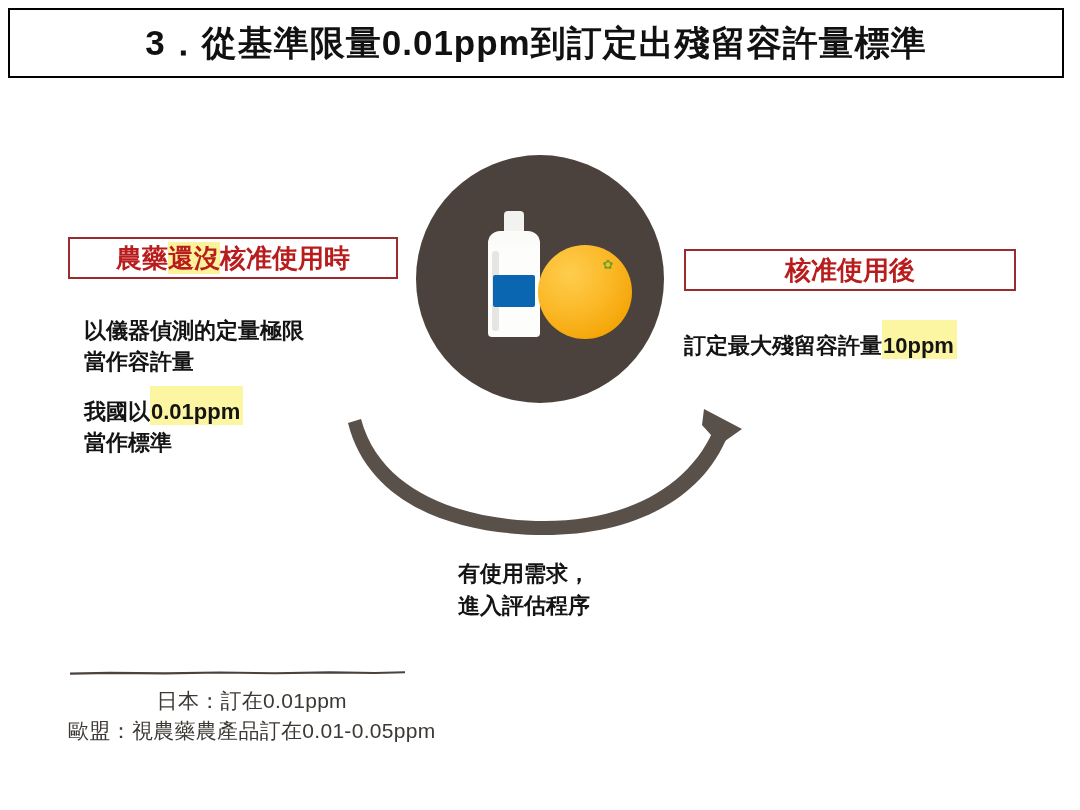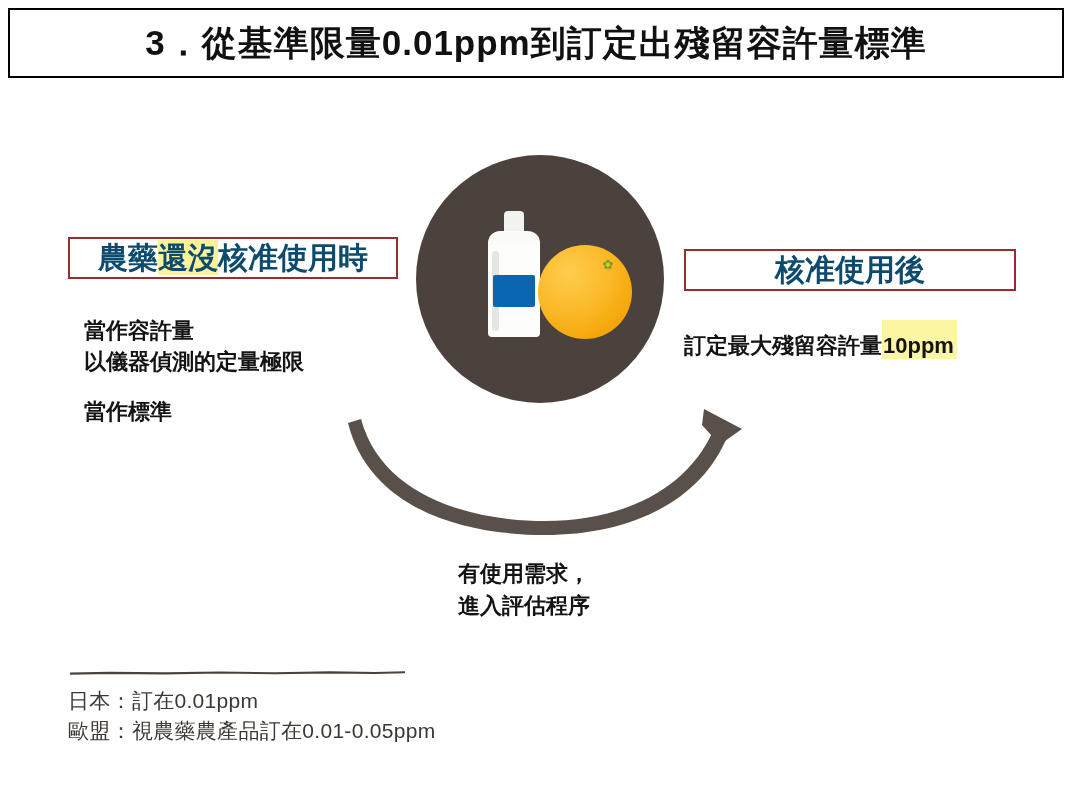--- a/index.html
+++ b/index.html
@@ -131,23 +131,23 @@
     border: 2px solid #9a2b2f;
     box-sizing: border-box;
     display: flex;
     align-items: center;
     justify-content: center;
     background: #ffffff;
   }
   .label-left  { left: 68px;  top: 237px; width: 330px; height: 42px; }
   .label-right { left: 684px; top: 249px; width: 332px; height: 42px; }
   .label-text {
-    font-size: 30px;
-    font-weight: bold;
-    color: #0c4a6e;
+    font-size: 26px;
+    font-weight: bold;
+    color: #b91c1c;
     white-space: nowrap;
   }
   .hl-label {
     background: #fbf39a;
     padding: 1px 0;
   }
 
   
   .body-text {
     position: absolute;
@@ -197,21 +197,21 @@
   }
   .footnote {
     position: absolute;
     left: 68px;
     top: 686px;
     font-size: 21px;
     line-height: 30px;
     color: #3d3833;
     white-space: nowrap;
   }
-  .footnote div { letter-spacing: 0.3px; }
+  .footnote div { letter-spacing: 0.3px; text-align: center; }
 </style>
 </head>
 <body>
 
 <div class="title-box">
   <div class="title-text">3．從基準限量0.01ppm到訂定出殘留容許量標準</div>
 </div>
 
 <div class="circle-illustration">
   <div class="circle-bg"></div>
@@ -231,25 +231,26 @@
 
 <div class="label-box label-left">
   <div class="label-text"><span>農藥</span><span class="hl-label">還沒</span><span>核准使用時</span></div>
 </div>
 
 <div class="label-box label-right">
   <div class="label-text">核准使用後</div>
 </div>
 
 <div class="body-text left-para-1">
+  <div>以儀器偵測的定量極限</div>
   <div>當作容許量</div>
-  <div>以儀器偵測的定量極限</div>
 </div>
 
 <div class="body-text left-para-2">
+  <div><span>我國以</span><span class="hl">0.01ppm</span></div>
   <div>當作標準</div>
 </div>
 
 <div class="body-text right-para">
   <div><span>訂定最大殘留容許量</span><span class="hl">10ppm</span></div>
 </div>
 
 <svg class="arrow-svg" viewBox="0 0 430 145">
   <path d="M 18,18
            C 40,105 135,130 215,130

